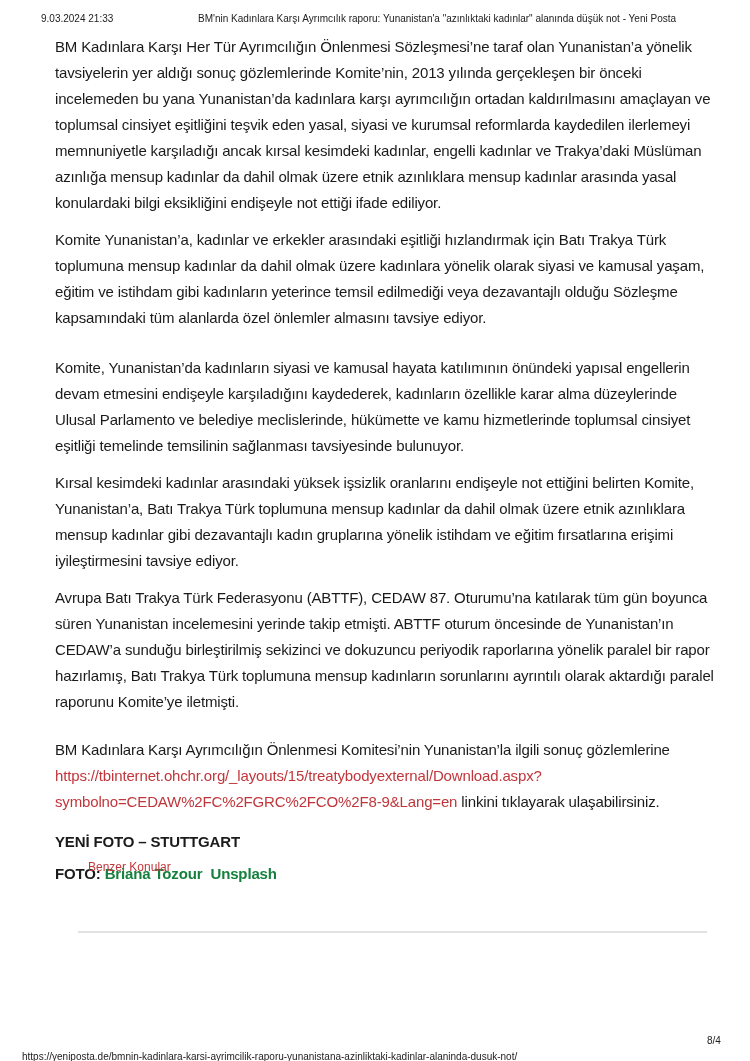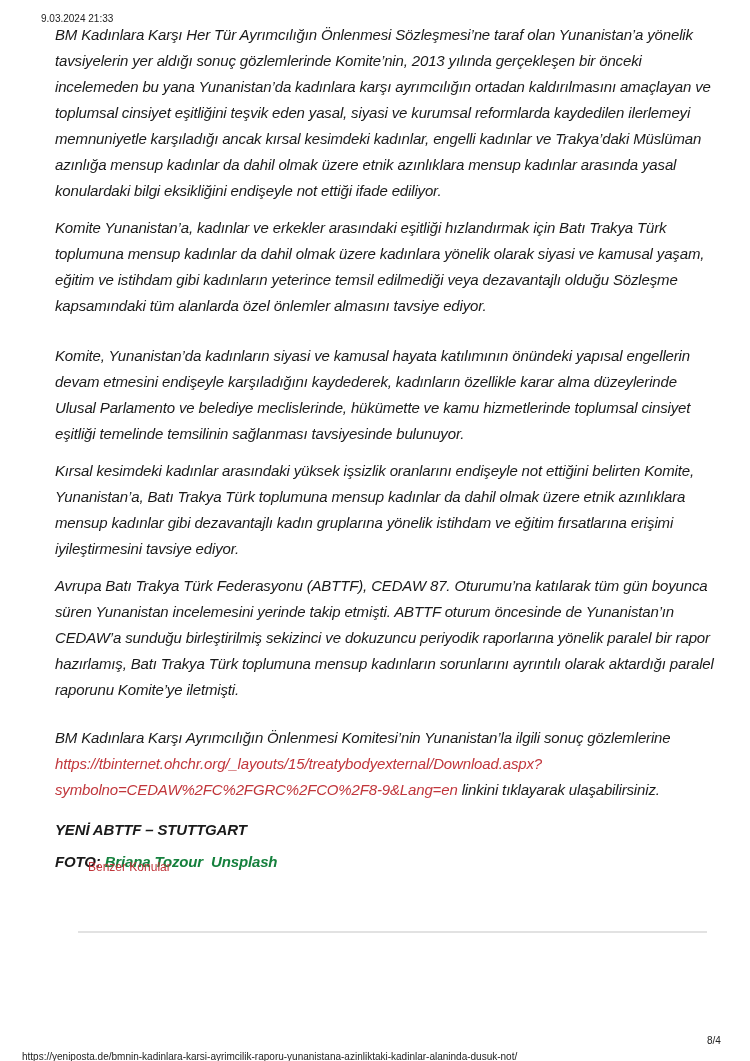--- a/index.html
+++ b/index.html
@@ -32,26 +32,25 @@
   }
   .print-header .title {
     position: absolute;
     left: 189px;
     top: 0;
     white-space: nowrap;
   }
   .article {
     position: absolute;
     left: 55px;
-    top: 22px;
+    top: 34px;
     width: 660px;
     font-size: 15px;
     line-height: 26px;
     letter-spacing: -0.15px;
-    font-style: italic;
   }
   .article p {
     margin: 0 0 11px 0;
   }
   .article p.gap-top {
     margin-top: 24px;
   }
   .article p.gap-top-sm {
     margin-top: 22px;
   }
@@ -107,32 +106,33 @@
     position: absolute;
     left: 707px;
     top: 0;
   }
 </style>
 </head>
 <body>
 
 <div class="print-header">
   <span class="date">9.03.2024 21:33</span>
+  <span class="title">BM'nin Kadınlara Karşı Ayrımcılık raporu: Yunanistan'a "azınlıktaki kadınlar" alanında düşük not - Yeni Posta</span>
 </div>
 
 <div class="article">
   <p>BM Kadınlara Karşı Her Tür Ayrımcılığın Önlenmesi Sözleşmesi’ne taraf olan Yunanistan’a yönelik tavsiyelerin yer aldığı sonuç gözlemlerinde Komite’nin, 2013 yılında gerçekleşen bir önceki incelemeden bu yana Yunanistan’da kadınlara karşı ayrımcılığın ortadan kaldırılmasını amaçlayan ve toplumsal cinsiyet eşitliğini teşvik eden yasal, siyasi ve kurumsal reformlarda kaydedilen ilerlemeyi memnuniyetle karşıladığı ancak kırsal kesimdeki kadınlar, engelli kadınlar ve Trakya’daki Müslüman azınlığa mensup kadınlar da dahil olmak üzere etnik azınlıklara mensup kadınlar arasında yasal konulardaki bilgi eksikliğini endişeyle not ettiği ifade ediliyor.</p>
   <p>Komite Yunanistan’a, kadınlar ve erkekler arasındaki eşitliği hızlandırmak için Batı Trakya Türk toplumuna mensup kadınlar da dahil olmak üzere kadınlara yönelik olarak siyasi ve kamusal yaşam, eğitim ve istihdam gibi kadınların yeterince temsil edilmediği veya dezavantajlı olduğu Sözleşme kapsamındaki tüm alanlarda özel önlemler almasını tavsiye ediyor.</p>
   <p class="gap-top">Komite, Yunanistan’da kadınların siyasi ve kamusal hayata katılımının önündeki yapısal engellerin devam etmesini endişeyle karşıladığını kaydederek, kadınların özellikle karar alma düzeylerinde Ulusal Parlamento ve belediye meclislerinde, hükümette ve kamu hizmetlerinde toplumsal cinsiyet eşitliği temelinde temsilinin sağlanması tavsiyesinde bulunuyor.</p>
   <p>Kırsal kesimdeki kadınlar arasındaki yüksek işsizlik oranlarını endişeyle not ettiğini belirten Komite, Yunanistan’a, Batı Trakya Türk toplumuna mensup kadınlar da dahil olmak üzere etnik azınlıklara mensup kadınlar gibi dezavantajlı kadın gruplarına yönelik istihdam ve eğitim fırsatlarına erişimi iyileştirmesini tavsiye ediyor.</p>
   <p>Avrupa Batı Trakya Türk Federasyonu (ABTTF), CEDAW 87. Oturumu’na katılarak tüm gün boyunca süren Yunanistan incelemesini yerinde takip etmişti. ABTTF oturum öncesinde de Yunanistan’ın CEDAW’a sunduğu birleştirilmiş sekizinci ve dokuzuncu periyodik raporlarına yönelik paralel bir rapor hazırlamış, Batı Trakya Türk toplumuna mensup kadınların sorunlarını ayrıntılı olarak aktardığı paralel raporunu Komite’ye iletmişti.</p>
   <p class="gap-top-sm">
     <span>BM Kadınlara Karşı Ayrımcılığın Önlenmesi Komitesi’nin Yunanistan’la ilgili sonuç gözlemlerine </span><a class="red-link">https://tbinternet.ohchr.org/_layouts/15/treatybodyexternal/Download.aspx?symbolno=CEDAW%2FC%2FGRC%2FCO%2F8-9&amp;Lang=en</a><span> linkini tıklayarak ulaşabilirsiniz.</span>
   </p>
-  <p class="byline">YENİ ABTTF – STUTTGART</p>
+  <p class="byline">YENİ FOTO – STUTTGART</p>
   <p class="photo-credit">
     <span>FOTO: </span><a>Briana Tozour</a>&nbsp;&nbsp;<a>Unsplash</a>
   </p>
 </div>
 
 <div class="related">Benzer Konular</div>
 <div class="related-divider"></div>
 
 <div class="print-footer">
   <span class="url">https://yeniposta.de/bmnin-kadinlara-karsi-ayrimcilik-raporu-yunanistana-azinliktaki-kadinlar-alaninda-dusuk-not/</span>

